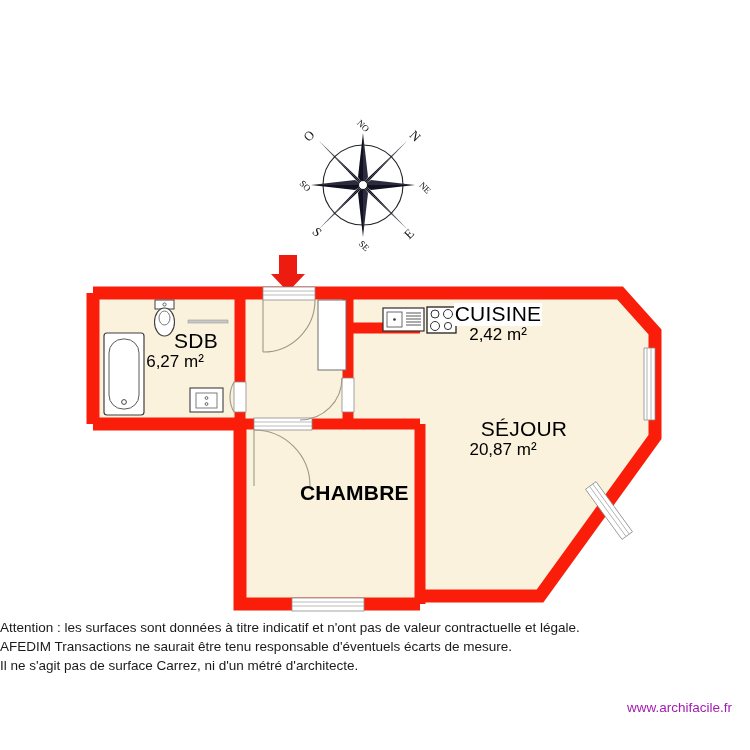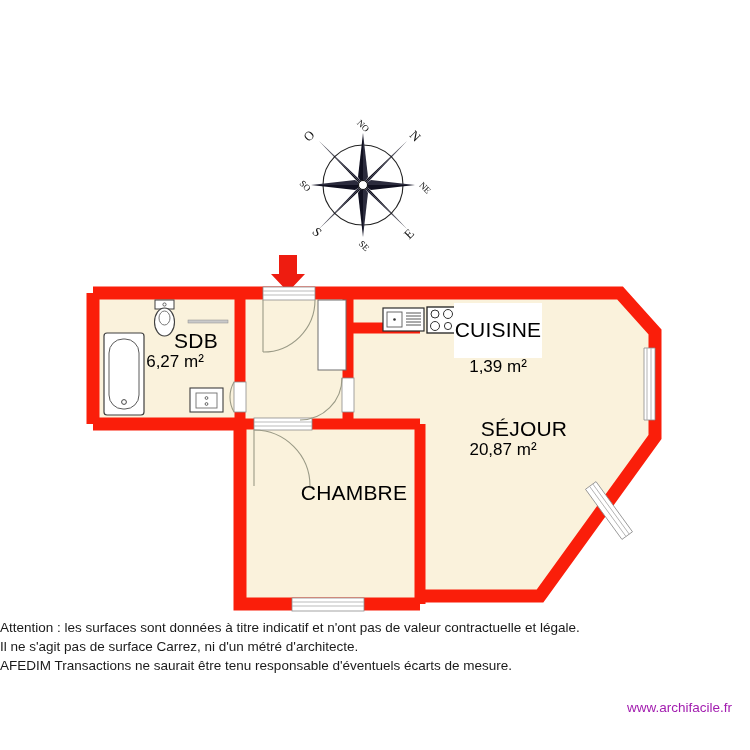--- a/index.html
+++ b/index.html
@@ -41,21 +41,21 @@
     letter-spacing: 0.2px;
     padding-left: 42px;
   }
   .room-label .rl-area {
     display: block;
     font-size: 17px;
   }
   .room-label.boxed .rl-name {
     background: #ffffff;
     display: inline-block;
-    padding: 16px 1px;
+    padding: 0 1px;
   }
   #disclaimer {
     position: absolute;
     left: 0;
     top: 618px;
     width: 750px;
     text-align: left;
     font-family: "Liberation Sans", sans-serif;
     font-size: 13.5px;
     line-height: 19px;
@@ -276,33 +276,33 @@
   </svg>
 
   <div class="room-label" style="left:105px; top:330px; width:140px;">
     <span class="rl-name">SDB</span>
     <span class="rl-area">6,27 m²</span>
   </div>
 
 
   <div class="room-label boxed" style="left:428px; top:303px; width:140px;">
     <span class="rl-name">CUISINE</span>
-    <span class="rl-area">1,39 m²</span>
+    <span class="rl-area">2,42 m²</span>
   </div>
 
   <div class="room-label" style="left:433px; top:418px; width:140px;">
     <span class="rl-name">SÉJOUR</span>
     <span class="rl-area">20,87 m²</span>
   </div>
 
-  <div class="room-label" style="left:258px; top:482px; width:150px;">
+  <div class="room-label" style="left:258px; top:482px; width:150px;font-weight:bold;">
     <span class="rl-name">CHAMBRE</span>
   </div>
 
   <div id="disclaimer">
     <div>Attention : les surfaces sont données à titre indicatif et n'ont pas de valeur contractuelle et légale.</div>
+    <div>AFEDIM Transactions ne saurait être tenu responsable d'éventuels écarts de mesure.</div>
     <div>Il ne s'agit pas de surface Carrez, ni d'un métré d'architecte.</div>
-    <div>AFEDIM Transactions ne saurait être tenu responsable d'éventuels écarts de mesure.</div>
   </div>
 
   <div id="footer-url">www.archifacile.fr</div>
 
 </div>
 
 </body></html>

